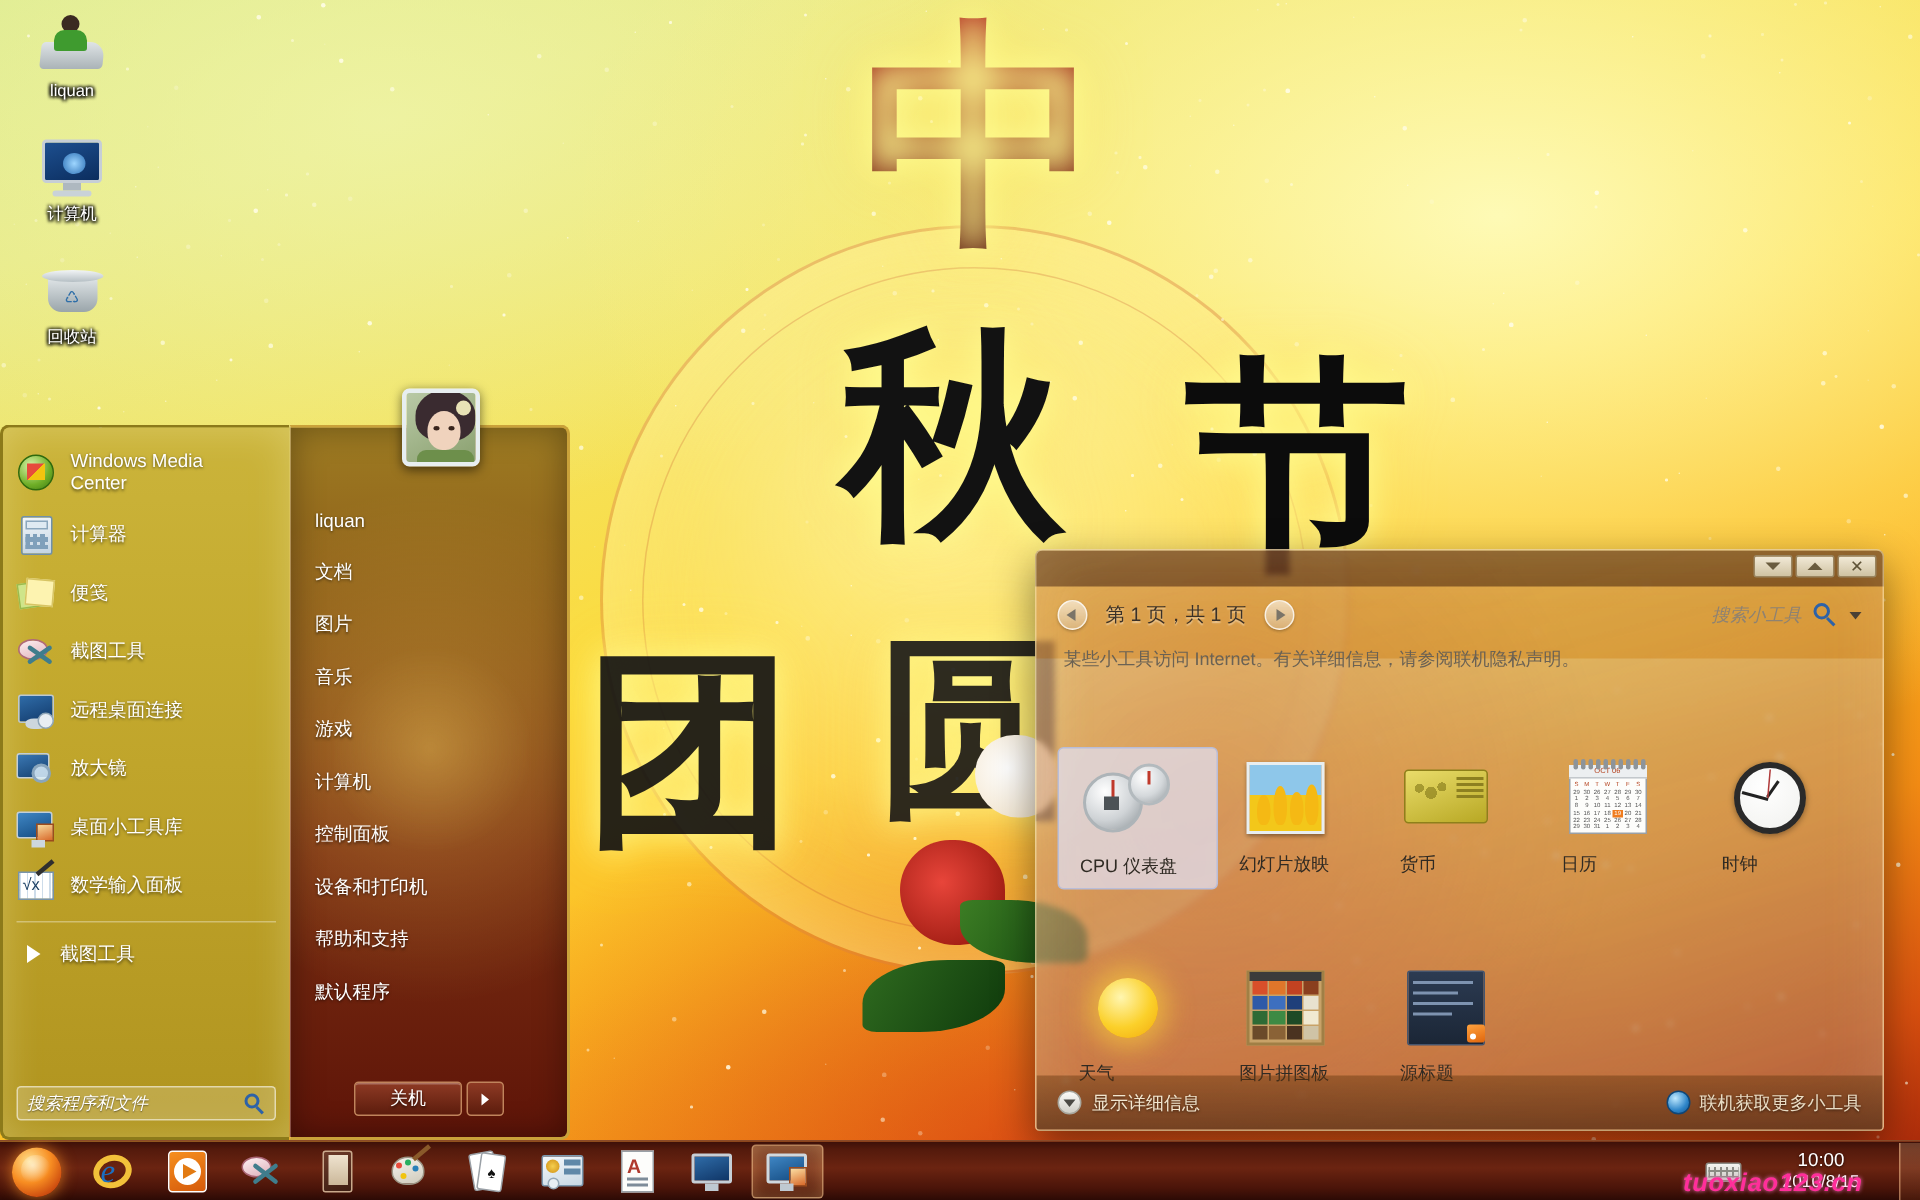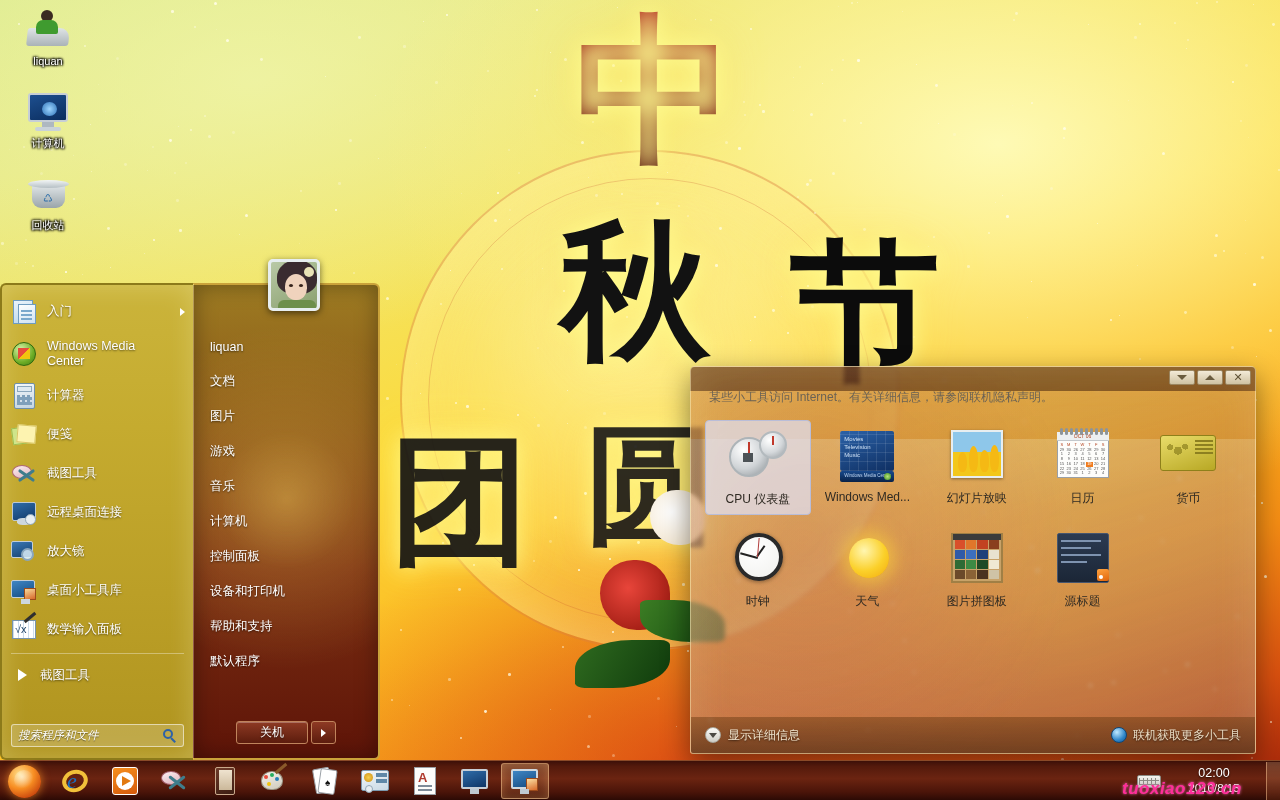--- a/index.html
+++ b/index.html
@@ -209,21 +209,21 @@
   .nav-circle .lt{ width:0;height:0;border-right:6px solid #7b7468;border-top:4px solid transparent;border-bottom:4px solid transparent; margin-right:2px; }
   .nav-circle .rt{ width:0;height:0;border-left:6px solid #7b7468;border-top:4px solid transparent;border-bottom:4px solid transparent; margin-left:2px; }
   .page-label { font-size:13px; color:#3a3027; margin:0 12px; text-shadow:0 1px 1px rgba(255,255,255,.45); }
   .gw-searchwrap { margin-left:auto; display:flex; align-items:center; gap:8px; }
   .gw-search-ph { font-size:12px; font-style:italic; color:#8e8272; }
   .gw-caret { width:0;height:0;border-top:5px solid #4a4034;border-left:4px solid transparent;border-right:4px solid transparent; }
 
   .gw-notice { padding:0 18px 6px; font-size:12px; color:#6b6254; }
 
   .gw-grid { padding:8px 14px 0; display:grid; grid-template-columns:repeat(5,1fr); row-gap:8px; }
-  .gw-cell { display:flex; flex-direction:column; align-items:center; padding:8px 14px 6px; border-radius:4px; cursor:default; }
+  .gw-cell { display:flex; flex-direction:column; align-items:flex-start; padding:8px 14px 6px; border-radius:4px; cursor:default;margin-top:36px; }
   .gw-cell.sel { background:rgba(225,225,245,.72); border:1px solid #b9bdd8; }
   .gw-thumb { width:62px; height:54px; position:relative; margin-bottom:8px; }
   .gw-name { font-size:12px; color:#2f2a23; text-align:center; max-width:96px; white-space:nowrap; overflow:hidden; text-overflow:ellipsis; }
 
   
   .t-cpu .d1{ position:absolute; left:2px; top:8px; width:40px; height:40px; border-radius:50%;
      background:radial-gradient(circle at 35% 30%,#fff,#cfd3d6 55%,#8d9498); border:2px solid #adb4b8; }
   .t-cpu .d2{ position:absolute; left:32px; top:2px; width:28px; height:28px; border-radius:50%;
      background:radial-gradient(circle at 35% 30%,#fff,#d4d8db 55%,#959b9f); border:2px solid #b3babe; }
   .t-cpu .n1{ position:absolute; left:21px; top:13px; width:2px; height:13px; background:#c0392b; }
@@ -823,29 +823,20 @@
     <div class="lbl">回收站</div>
   </div>
 
 </div>
 
 <div class="startmenu">
 
   <div class="sm-left">
     <div class="sm-progs">
 
-      <div class="sm-item">
-        <div class="ico i-gs">
-            <div class="p"></div>
-            <div class="q"></div>
-            <div class="l"></div>
-          </div>
-        <div class="txt">入门</div>
-        <div class="sm-arrow"></div>
-      </div>
 
       <div class="sm-item two">
         <div class="ico i-wmc">
             <div class="o"></div>
             <div class="f"></div>
           </div>
         <div class="txt" style="max-width:120px;">Windows Media Center</div>
       </div>
 
       <div class="sm-item">
@@ -944,24 +935,24 @@
       <div class="sm-ritem">
         <span>liquan</span>
       </div>
       <div class="sm-ritem">
         <span>文档</span>
       </div>
       <div class="sm-ritem">
         <span>图片</span>
       </div>
       <div class="sm-ritem">
+        <span>音乐</span>
+      </div>
+      <div class="sm-ritem">
         <span>游戏</span>
-      </div>
-      <div class="sm-ritem">
-        <span>音乐</span>
       </div>
       <div class="sm-ritem">
         <span>计算机</span>
       </div>
       <div class="sm-ritem">
         <span>控制面板</span>
       </div>
       <div class="sm-ritem">
         <span>设备和打印机</span>
       </div>
@@ -994,62 +985,74 @@
       </div>
       <div class="gw-btn">
         <i class="chev-u"></i>
       </div>
       <div class="gw-btn">
         <span class="xm">✕</span>
       </div>
     </div>
   </div>
 
+  <div class="gw-nav">
+    <div class="nav-circle">
+      <i class="lt"></i>
+    </div>
+    <div class="page-label">第 1 页，共 1 页</div>
+    <div class="nav-circle">
+      <i class="rt"></i>
+    </div>
+
+    <div class="gw-searchwrap">
+      <div class="gw-search-ph">搜索小工具</div>
+      <div class="mag" style="width:16px;height:16px;position:relative;">
+        <div class="mag-glass" style="width:11px;height:11px;"></div>
+        <div class="mag-handle" style="left:9px;top:9px;width:7px;"></div>
+      </div>
+      <i class="gw-caret"></i>
+    </div>
+  </div>
 
   <div class="gw-notice">某些小工具访问 Internet。有关详细信息，请参阅联机隐私声明。</div>
 
   <div class="gw-grid">
 
     <div class="gw-cell sel">
       <div class="gw-thumb t-cpu">
         <div class="d1"></div>
           <div class="d2"></div>
           <div class="n1"></div>
           <div class="n2"></div>
           <div class="sq"></div>
       </div>
       <div class="gw-name">CPU 仪表盘</div>
     </div>
 
-    <div class="gw-cell">
-      <div class="gw-thumb t-wmc">
-        <div class="b"></div>
-        <div class="t" id="wmcLines">
-            <div>Movies</div>
-            <div>Television</div>
-            <div>Music</div>
-          </div>
-        <div class="bar">
-            <span id="wmcBar">Windows Media Center</span>
-            <i></i>
-          </div>
-      </div>
-      <div class="gw-name">Windows Med...</div>
-    </div>
 
     <div class="gw-cell">
       <div class="gw-thumb t-slide">
         <div class="f">
           <div class="p" style="left:5px;"></div>
             <div class="p" style="left:16px;height:26px;"></div>
           <div class="p" style="left:27px;height:22px;"></div>
             <div class="p" style="left:37px;height:27px;"></div>
         </div>
       </div>
       <div class="gw-name">幻灯片放映</div>
+    </div>
+
+    <div class="gw-cell">
+      <div class="gw-thumb t-cur">
+        <div class="c"></div>
+          <div class="map"></div>
+          <div class="ln"></div>
+      </div>
+      <div class="gw-name">货币</div>
     </div>
 
     <div class="gw-cell">
       <div class="gw-thumb t-cal">
         <div class="pad"></div>
         <div class="hdr" id="calMonth">OCT 06</div>
         <div id="calRings">
             <div class="ring" style="left:8px"></div>
             <div class="ring" style="left:13px"></div>
             <div class="ring" style="left:18px"></div>
@@ -1110,29 +1113,20 @@
             <div>1</div>
             <div>2</div>
             <div>3</div>
             <div>4</div>
           </div>
       </div>
       <div class="gw-name">日历</div>
     </div>
 
     <div class="gw-cell">
-      <div class="gw-thumb t-cur">
-        <div class="c"></div>
-          <div class="map"></div>
-          <div class="ln"></div>
-      </div>
-      <div class="gw-name">货币</div>
-    </div>
-
-    <div class="gw-cell">
       <div class="gw-thumb t-clock">
         <div class="f"></div>
           <div class="h"></div>
           <div class="m"></div>
           <div class="s"></div>
       </div>
       <div class="gw-name">时钟</div>
     </div>
 
     <div class="gw-cell">
@@ -1274,21 +1268,21 @@
         <div class="f"></div>
       </div>
   </div>
 
   <div class="tray">
     <div class="tray-ic ti-kbd">
         <div class="b"></div>
         <div class="k"></div>
       </div>
     <div class="clock">
-      <div class="t">02:00</div>
+      <div class="t">10:00</div>
       <div class="d">2010/8/15</div>
     </div>
     <div class="showdesk"></div>
   </div>
 
 </div>
 
 <div class="watermark">
   <span id="wmText">tuoxiao123.cn</span>
 </div>

